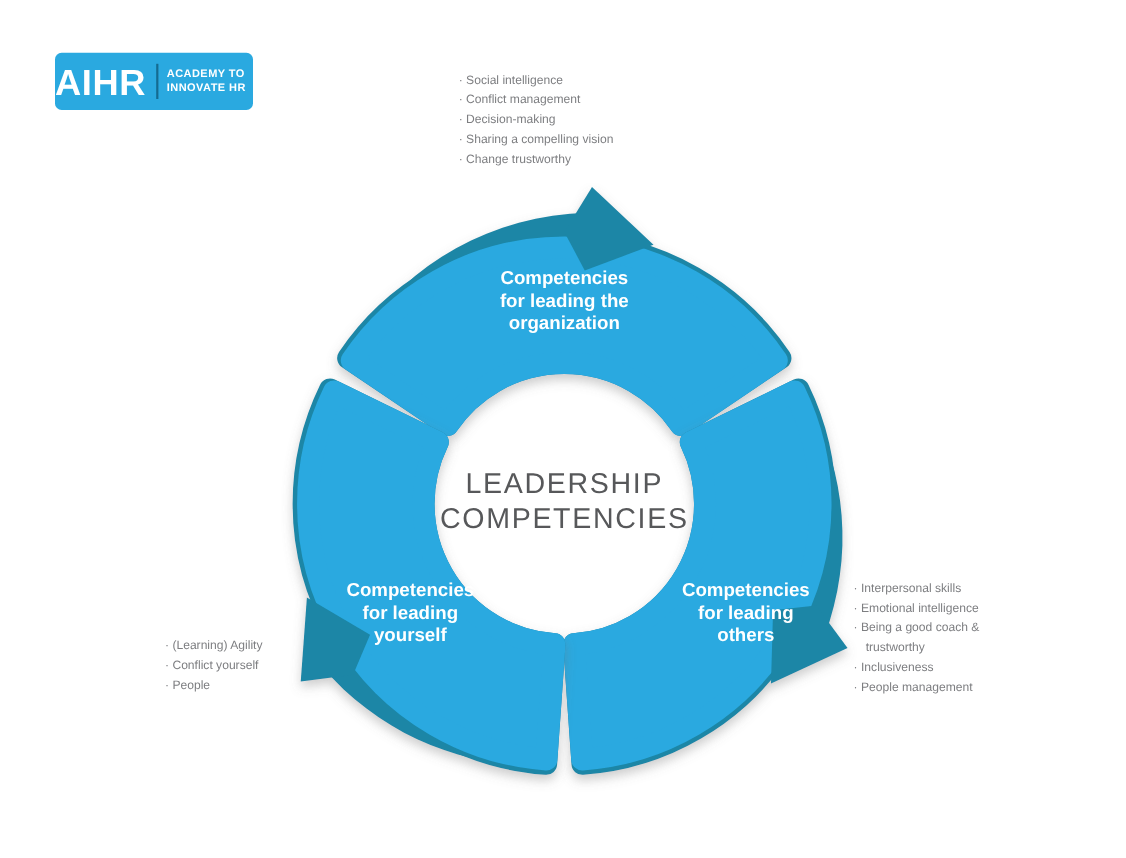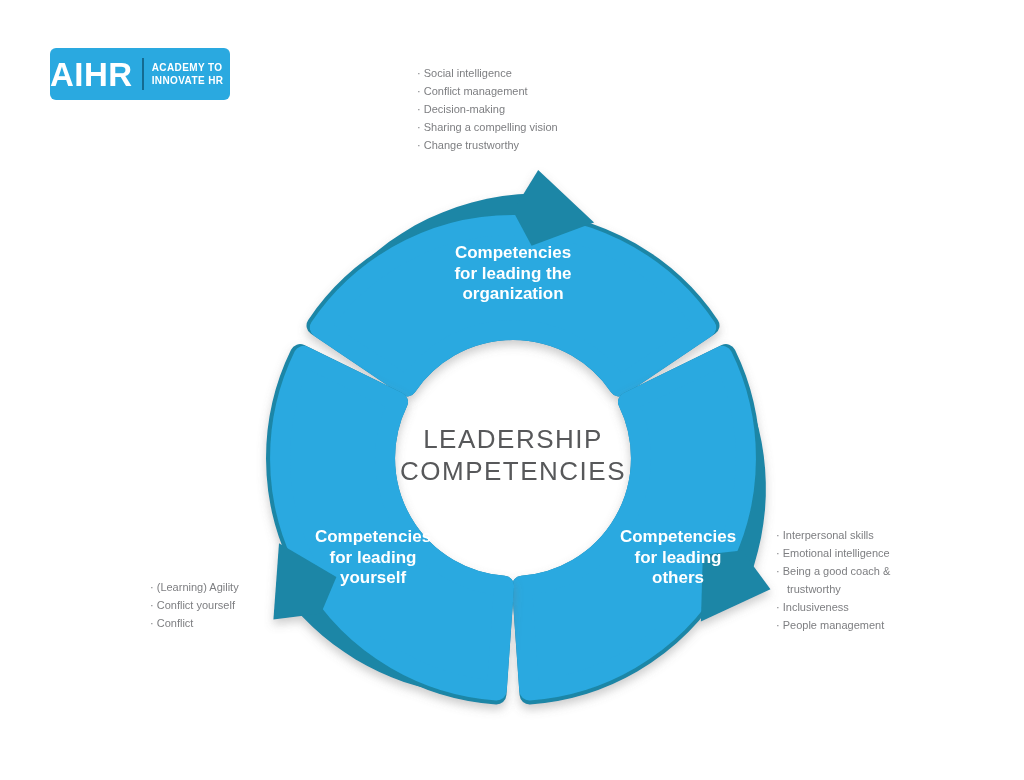--- a/index.html
+++ b/index.html
@@ -99,16 +99,16 @@
   <ul class="clist right">
       <li>· Interpersonal skills</li>
       <li>· Emotional intelligence</li>
       <li>· Being a good coach &amp; trustworthy</li>
       <li>· Inclusiveness</li>
       <li>· People management</li>
     </ul>
   <ul class="clist left">
       <li>· (Learning) Agility</li>
       <li>· Conflict yourself</li>
-      <li>· Conflict</li>
+      <li>· People</li>
     </ul>
 
 </div>
 
 </body></html>

